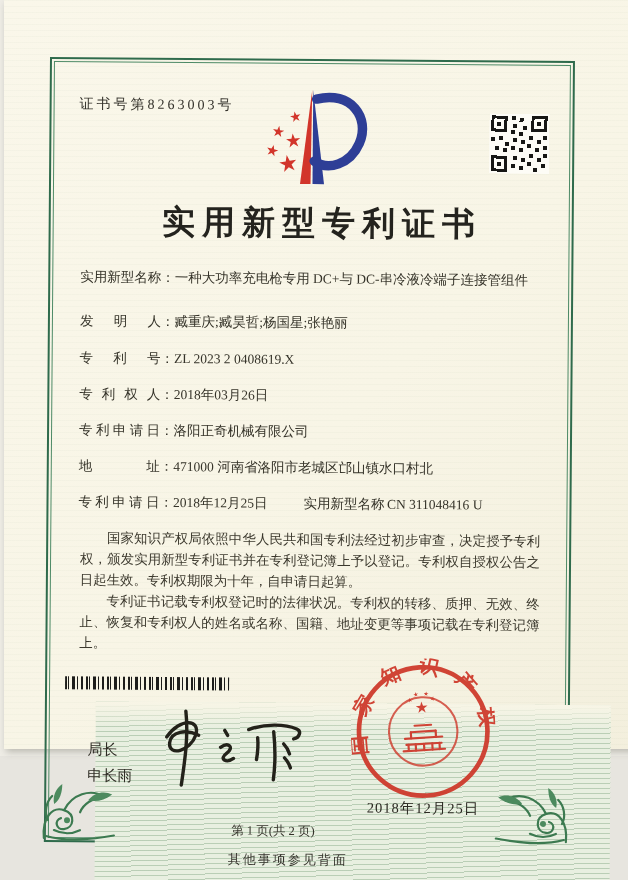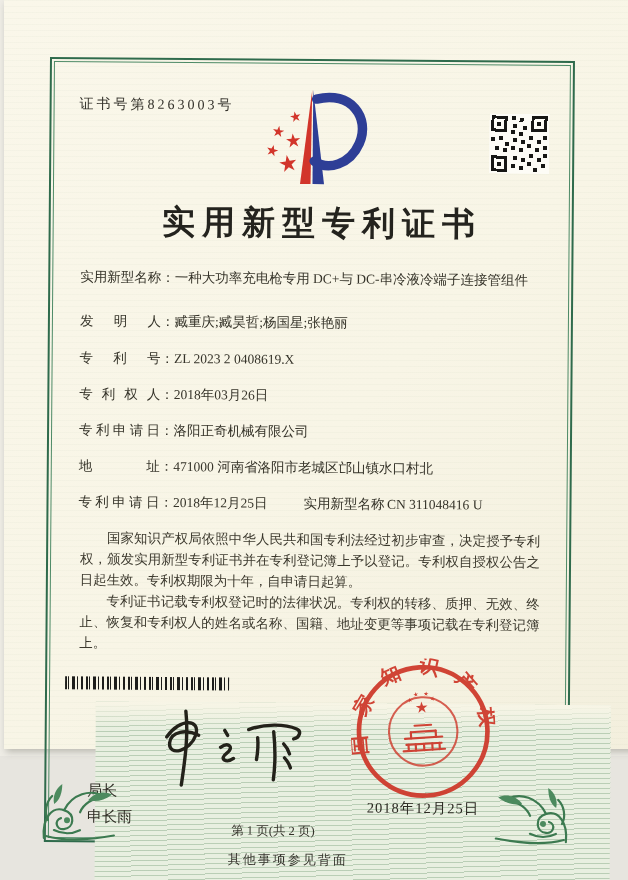--- a/index.html
+++ b/index.html
@@ -65,21 +65,21 @@
   .barcode{
     position:absolute;left:66px;top:676px;width:164px;height:13px;
     background:repeating-linear-gradient(90deg,
       #1d1d1b 0 2px, rgba(0,0,0,0) 2px 3px,
       #1d1d1b 3px 4px, rgba(0,0,0,0) 4px 7px,
       #1d1d1b 7px 10px, rgba(0,0,0,0) 10px 12px,
       #1d1d1b 12px 13px, rgba(0,0,0,0) 13px 16px,
       #1d1d1b 16px 18px, rgba(0,0,0,0) 18px 21px);
   }
 
-  .sig-labels{position:absolute;left:89px;top:777px;font-size:15px;color:#2e2c24;line-height:26px;}
+  .sig-labels{position:absolute;left:89px;top:736px;font-size:15px;color:#2e2c24;line-height:26px;}
   .signature{position:absolute;left:138px;top:700px;width:180px;height:90px;}
 
   .seal{position:absolute;left:352px;top:656px;width:145px;height:145px;transform:rotate(-4deg);opacity:.93;}
   .seal-date{
     position:absolute;left:350px;top:796px;width:150px;text-align:center;
     font-size:14.5px;color:#2b2922;letter-spacing:1px;
   }
 
   .page-info{
     position:absolute;left:130px;top:821px;width:290px;text-align:center;

